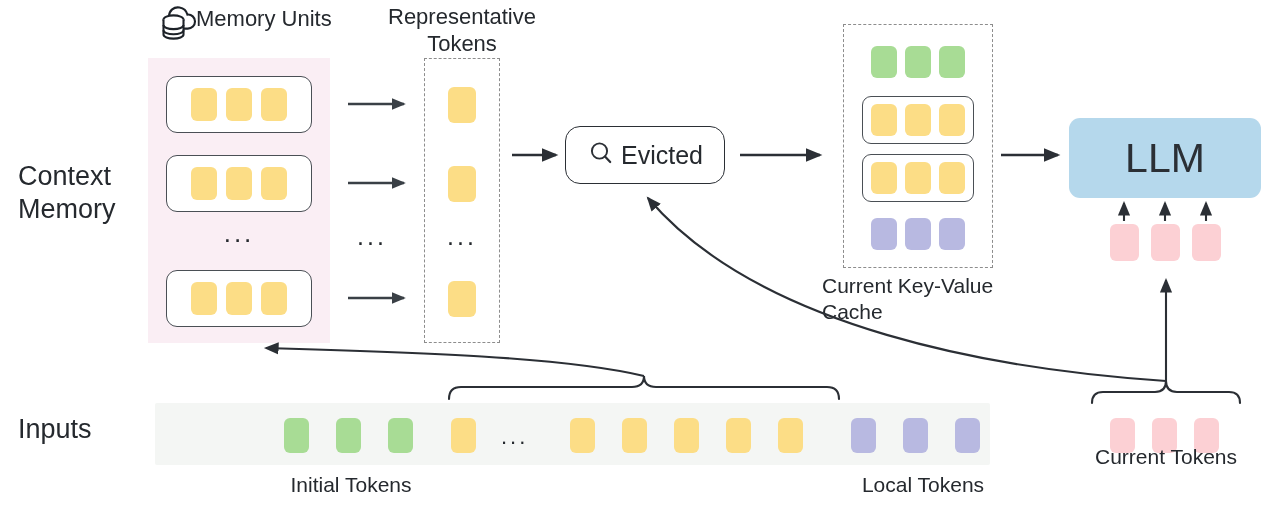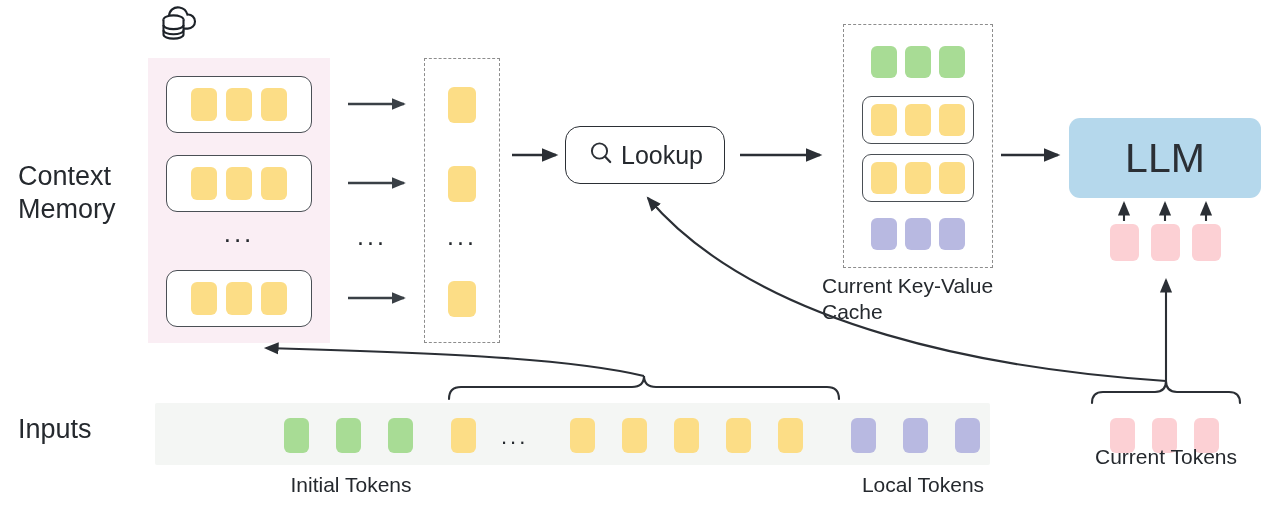--- a/index.html
+++ b/index.html
@@ -99,21 +99,24 @@
 
   <div class="abs" id="cloud-db-icon">
     <svg width="46" height="46" viewBox="0 0 46 46">
       <path d="M13 14.5 C13 8.5 18 4.5 23.5 5.5 C28 6.3 30.6 9.4 31.4 12.6 C35.6 12.2 39 15.4 39 19.4 C39 23.4 35.8 26.6 31.8 26.6 L27.5 26.6" fill="none" stroke="#1d2228" stroke-width="2.1" stroke-linecap="round"></path>
       <ellipse cx="17.5" cy="17.5" rx="10" ry="4.1" fill="#fff" stroke="#1d2228" stroke-width="2.1"></ellipse>
       <path d="M7.5 17.5 V32.5 C7.5 34.8 12 36.6 17.5 36.6 C23 36.6 27.5 34.8 27.5 32.5 V17.5" fill="#fff" stroke="#1d2228" stroke-width="2.1" stroke-linejoin="round"></path>
       <path d="M7.5 23 C7.5 25.3 12 27.1 17.5 27.1 C23 27.1 27.5 25.3 27.5 23" fill="none" stroke="#1d2228" stroke-width="2.1"></path>
       <path d="M7.5 28.2 C7.5 30.5 12 32.3 17.5 32.3 C23 32.3 27.5 30.5 27.5 28.2" fill="none" stroke="#1d2228" stroke-width="2.1"></path>
     </svg>
   </div>
-
+  <div class="abs lbl" id="memory-units-label">Memory Units</div>
+
+  <div class="abs lbl" id="rep-tokens-label">Representative
+Tokens</div>
 
   <div class="abs" id="ctx-panel"></div>
 
   <div class="mem-unit" id="mem-unit-1">
     <span class="tok tok-y"></span>
     <span class="tok tok-y"></span>
     <span class="tok tok-y"></span>
   </div>
   <div class="mem-unit" id="mem-unit-2">
     <span class="tok tok-y"></span>
@@ -134,21 +137,21 @@
   <div class="abs lbl" id="rep-ellipsis">...</div>
   <div class="abs rep-tok" id="rep-tok-3"></div>
 
   <div class="abs" id="lookup-box">
     <span>
       <svg width="28" height="28" viewBox="0 0 28 28">
         <circle cx="12.5" cy="12" r="7.6" fill="none" stroke="#2b2f35" stroke-width="1.9"></circle>
         <line x1="18" y1="17.6" x2="23.2" y2="23" stroke="#2b2f35" stroke-width="2.2" stroke-linecap="round"></line>
       </svg>
     </span>
-    <span id="lookup-label">Lookup</span>
+    <span id="lookup-label">Evicted</span>
   </div>
 
   <div class="abs" id="ckv-box"></div>
   <div class="ckv-row" id="ckv-row-green">
     <span class="tok tok-g"></span>
     <span class="tok tok-g"></span>
     <span class="tok tok-g"></span>
   </div>
   <div class="ckv-row boxed" id="ckv-row-yellow-1">
     <span class="tok tok-y"></span>

